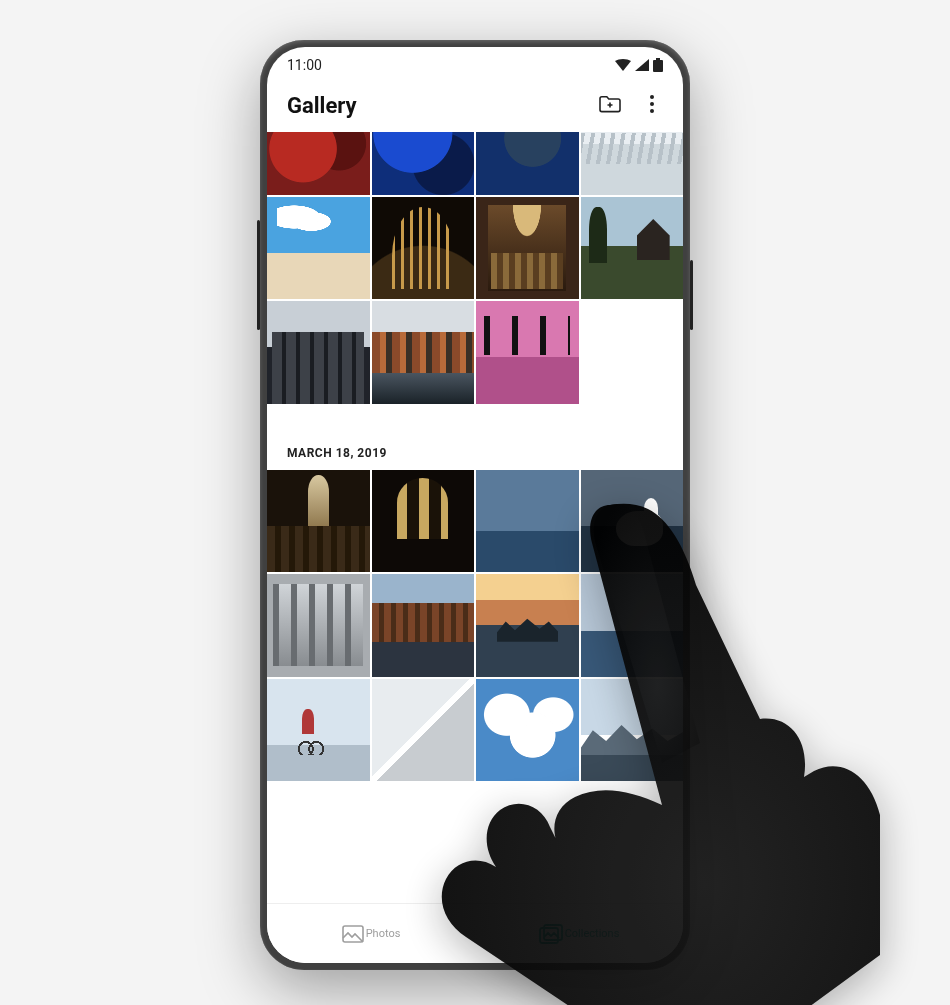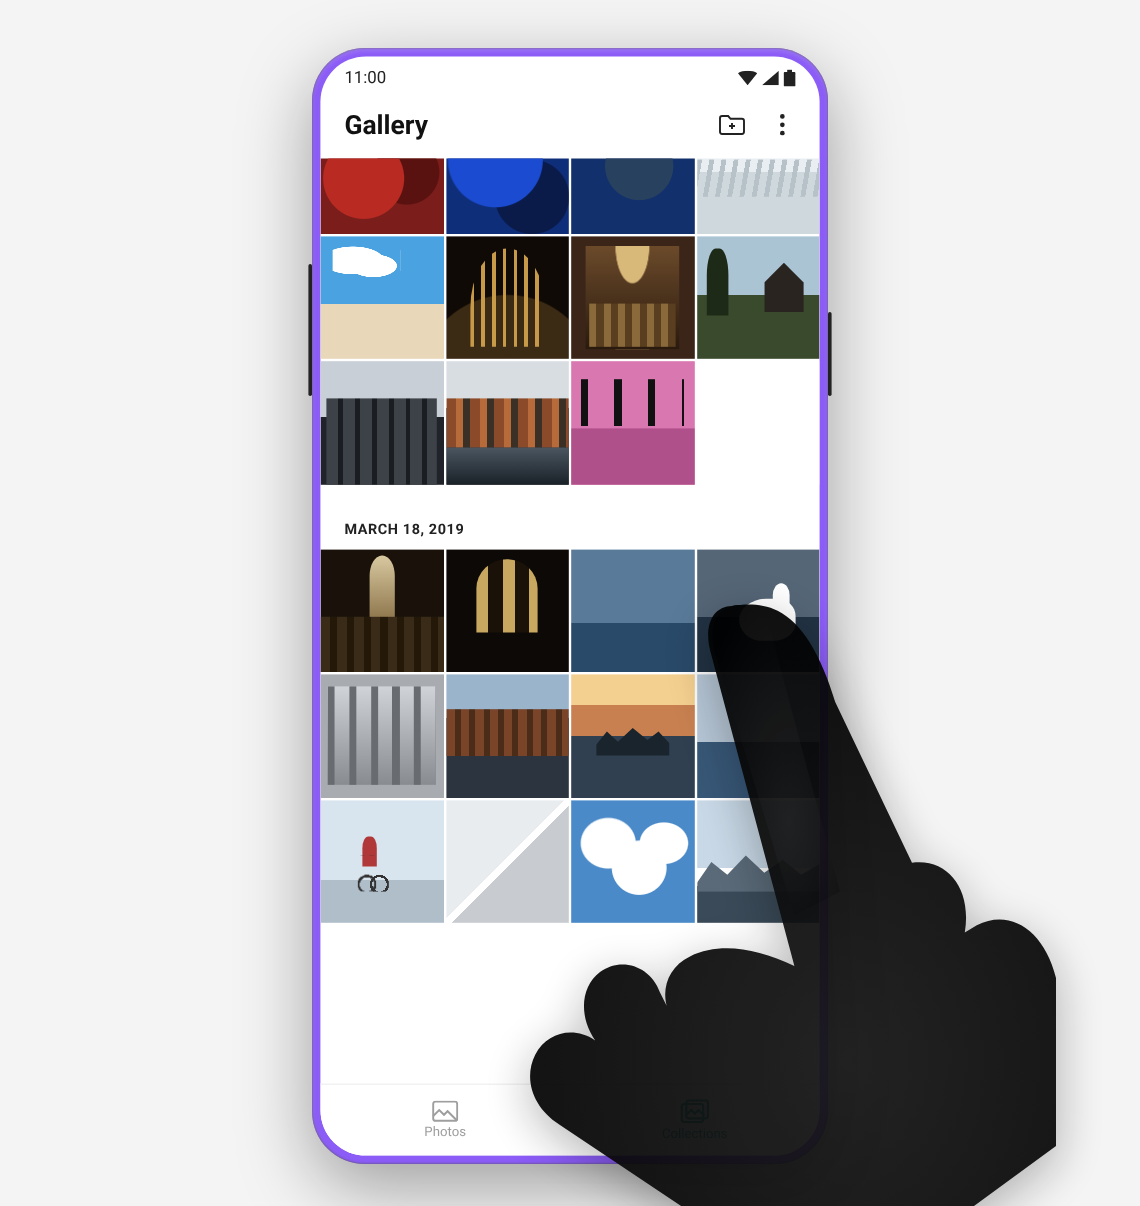--- a/index.html
+++ b/index.html
@@ -14,21 +14,21 @@
     justify-content: center;
     overflow: hidden;
     position: relative;
   }
 
   
   .phone {
     margin-top: 40px;
     width: 430px;
     height: 930px;
-    background: #8b5cf6;
+    background: #404040;
     border-radius: 44px;
     padding: 7px;
     box-shadow: 0 20px 60px rgba(0,0,0,0.35), inset 0 0 2px #444;
     position: relative;
   }
   .phone::after { 
     content:"";
     position:absolute; inset:0;
     border-radius:44px;
     box-shadow: inset 0 2px 4px rgba(255,255,255,.2);
@@ -76,33 +76,33 @@
     position:relative;
     overflow:hidden;
     cursor:pointer;
   }
   .thumb.blank { background:#fff; cursor:default; }
   .section-label {
     font-size: 12px;
     font-weight: 700;
     letter-spacing: .5px;
     color:#222;
-    padding: 30px 20px 10px 20px;
+    padding: 42px 20px 10px 20px;
   }
 
   
   .nav {
     height: 60px;
     border-top: 1px solid #eee;
     display:flex;
     background:#fff;
   }
   .nav-item {
     flex:1;
-    display:flex; flex-direction:column; align-items:center; justify-content:center;
+    display:flex; flex-direction:row; align-items:center; justify-content:center;
     gap:2px;
     font-size:11px;
     color:#9e9e9e;
     cursor:pointer;
   }
   .nav-item.active { color:#26c6b4; }
 
   
   .sky   { background: linear-gradient(#4aa3e0 0 55%, #e8d7b8 55% 100%); }
   .sky::after{content:"";position:absolute;left:10%;top:8%;width:55%;height:30%;background:radial-gradient(ellipse at 30% 40%,#fff 0 45%,transparent 46%),radial-gradient(ellipse at 60% 55%,#fff 0 40%,transparent 41%);}

